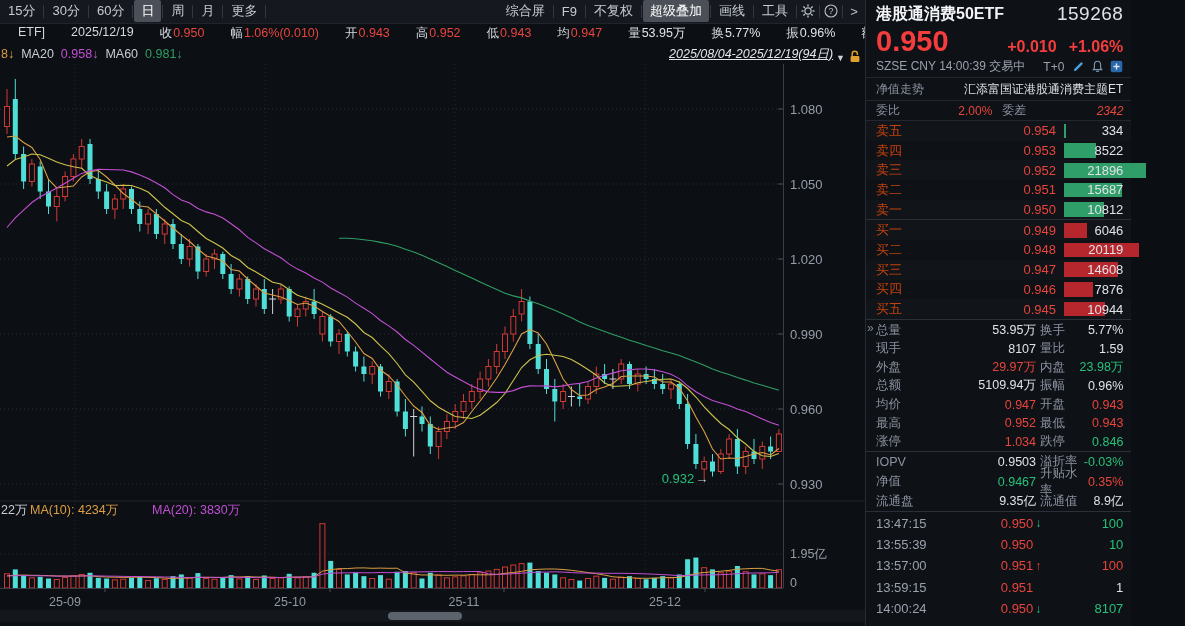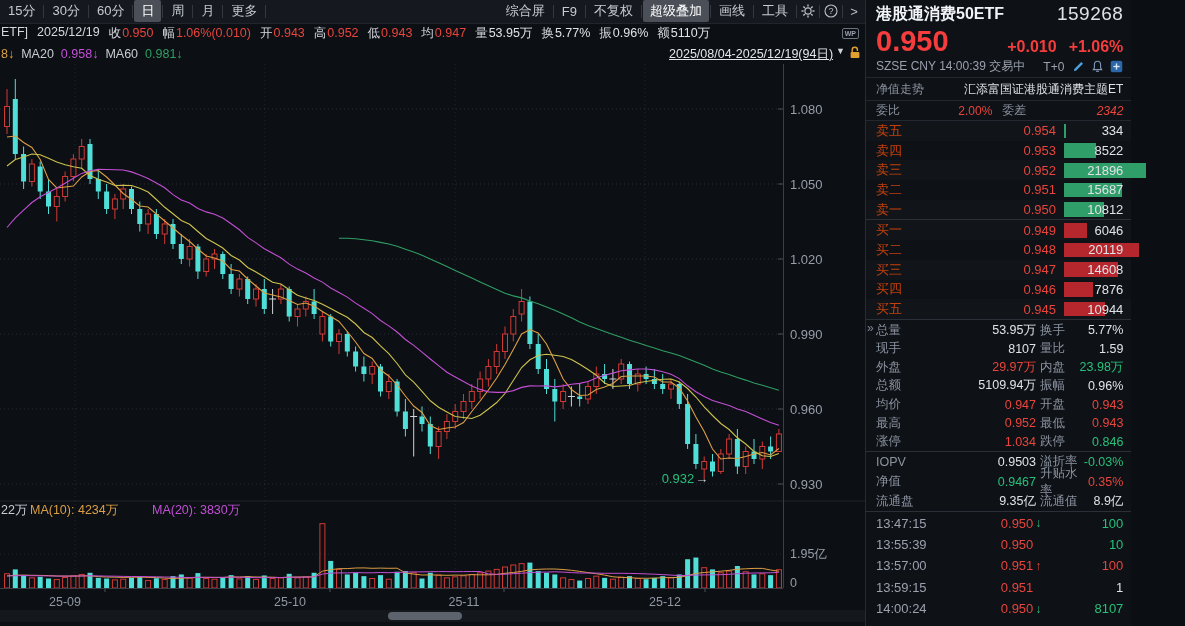--- a/index.html
+++ b/index.html
@@ -8,28 +8,28 @@
   .chart-col{width:865px;display:flex;flex-direction:column;position:relative;}
   
   .toolbar{height:24px;background:#15181e;border-bottom:1px solid #20242b;display:flex;align-items:center;font-size:13px;color:#c6cbd3;white-space:nowrap;}
   .tab{padding:2px 7px;margin:0 1px;cursor:pointer;border-radius:2px;display:inline-block;}
   .tab.active{background:#4b5058;color:#ffffff;}
   .tab-sep{width:1px;height:13px;background:#33383f;display:inline-block;}
   .tb-right{margin-left:auto;display:flex;align-items:center;}
   .tb-icon{width:22px;text-align:center;color:#b9bfc8;cursor:pointer;display:flex;justify-content:center;align-items:center;}
   
   .info-bar{height:22px;display:flex;align-items:center;font-size:12.5px;color:#d5d9df;white-space:nowrap;overflow:hidden;padding-left:1px;}
-  .seg{margin-right:9px;}
+  .seg{margin-right:9px;padding-left:17px;}
   .seg .v{margin-left:1px;}
   .c-r{color:#e8453c;} .c-g{color:#27c07a;} .c-w{color:#dfe3e8;}
   .wp{margin-left:auto;margin-right:6px;font-size:7px;color:#9aa1ad;border:1px solid #6b7280;border-radius:2px;padding:1px 2px;font-weight:bold;}
   
   .ma-bar{height:21px;display:flex;align-items:center;font-size:12.5px;white-space:nowrap;padding-left:1px;}
   .ma-item{margin-right:7px;}
-  .range-ctl{margin-left:auto;display:flex;align-items:flex-start;color:#e3e6ea;cursor:pointer;margin-right:4px;}
+  .range-ctl{margin-left:auto;display:flex;align-items:flex-end;color:#e3e6ea;cursor:pointer;margin-right:4px;font-style:italic;}
   .range-ctl .rt{text-decoration:underline;}
   .range-ctl .arr{font-size:9px;margin:0 4px 0 3px;color:#cfd4da;}
   .chart-wrap{position:relative;flex:1;}
   
   .quote-col{width:320px;box-sizing:border-box;border-left:1px solid #272c34;background:#0e1116;display:flex;flex-direction:column;position:relative;font-size:12px;}
   .q-head{padding:3px 8px 2px 10px;border-bottom:1px solid #232830;}
   .q-row1{display:flex;align-items:center;}
   .q-name{font-size:16px;font-weight:bold;color:#f2f4f7;}
   .q-code{margin-left:auto;font-size:19px;color:#dfe3e8;letter-spacing:0.5px;text-align:right;}
   .q-row2{display:flex;align-items:flex-end;margin-top:1px;}

